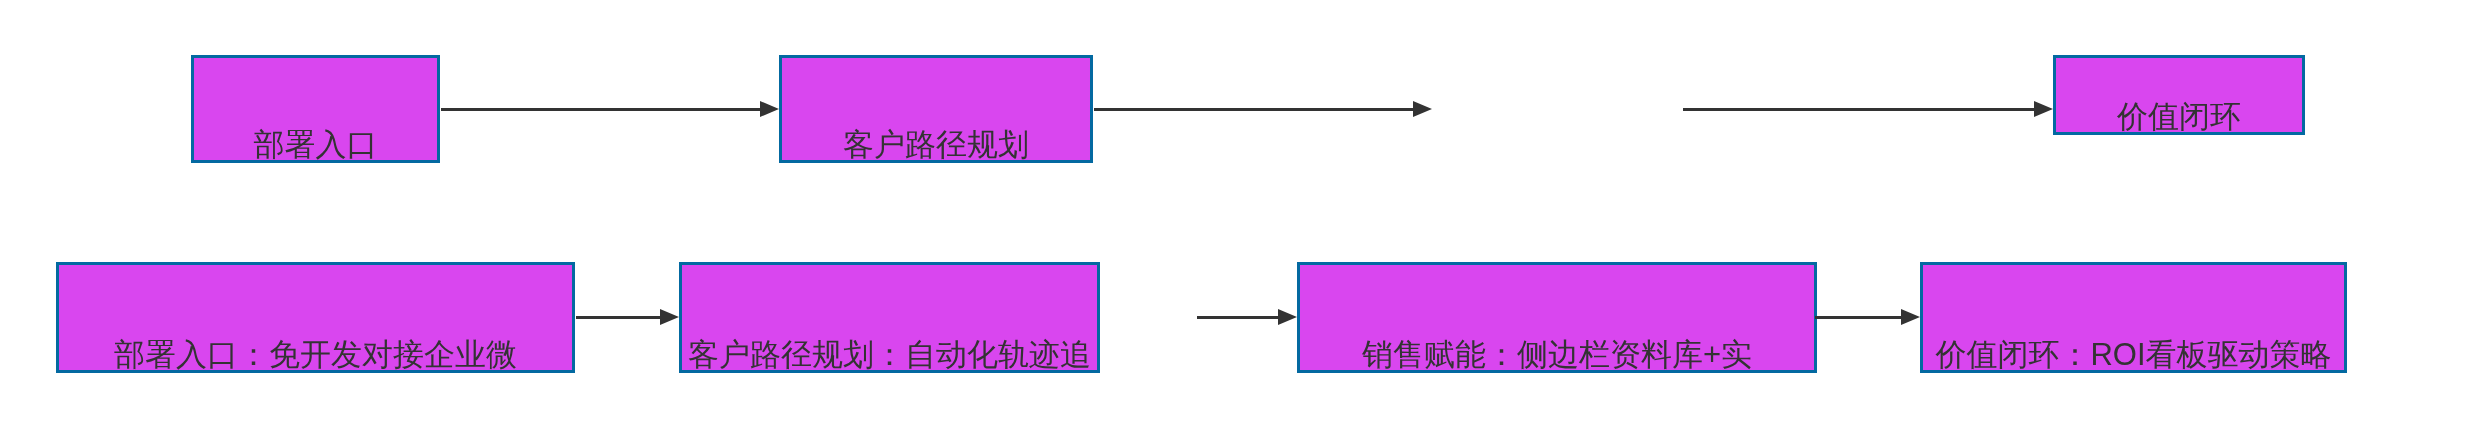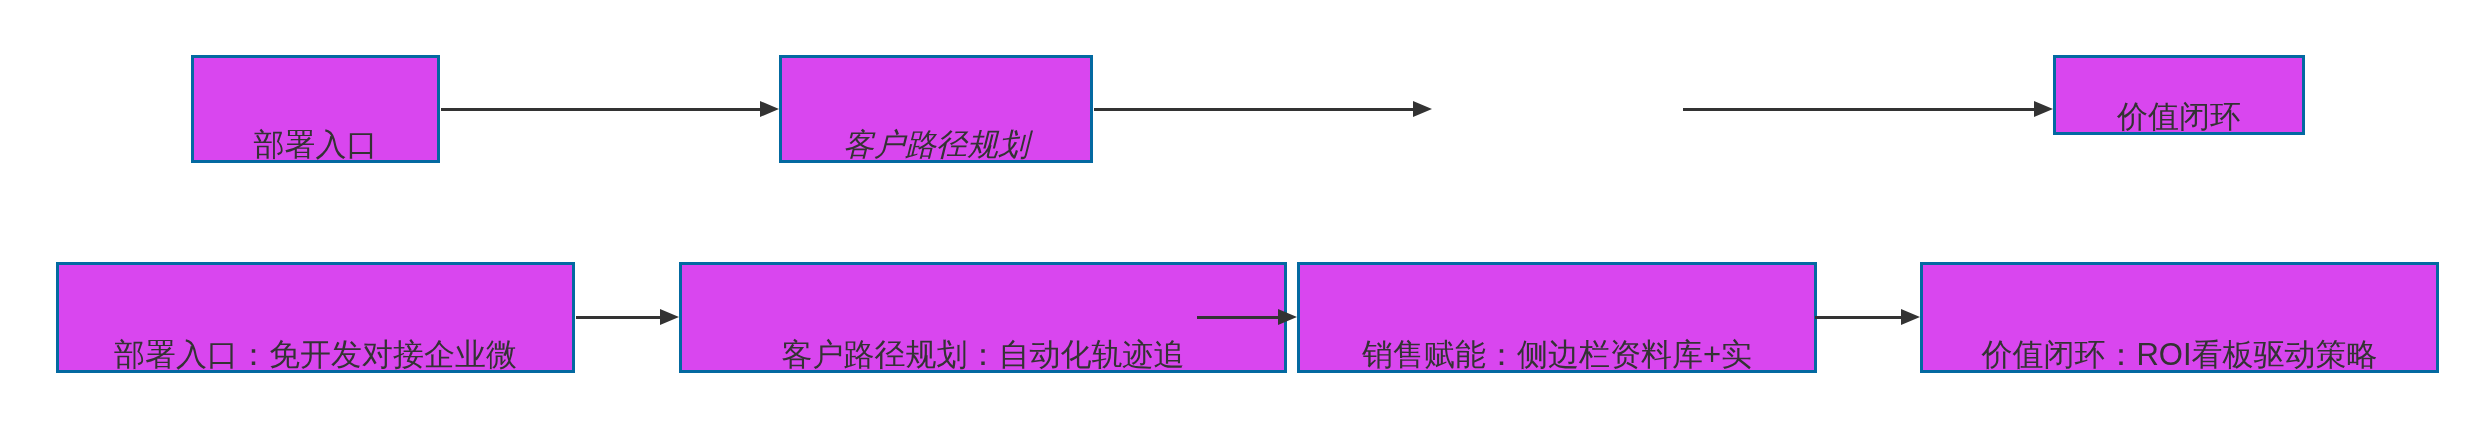--- a/index.html
+++ b/index.html
@@ -51,21 +51,21 @@
   }
 </style>
 </head>
 <body>
 
 <div class="canvas">
 
   <div class="node" style="left:191px; top:55px; width:249px; height:108px;">
     <span>部署入口</span>
   </div>
-  <div class="node" style="left:779px; top:55px; width:314px; height:108px;font-style:italic;">
+  <div class="node" style="left:779px; top:55px; width:314px; height:108px;">
     <span>客户路径规划</span>
   </div>
   <div class="node" style="left:2053px; top:55px; width:252px; height:80px;">
     <span>价值闭环</span>
   </div>
 
   <div class="arrow" style="left:441px; top:101px; width:338px;">
     <div class="arrow-line"></div>
     <div class="arrow-head"></div>
   </div>
@@ -74,27 +74,27 @@
     <div class="arrow-head"></div>
   </div>
   <div class="arrow" style="left:1683px; top:101px; width:370px;">
     <div class="arrow-line"></div>
     <div class="arrow-head"></div>
   </div>
 
   <div class="node" style="left:56px; top:262px; width:519px; height:111px;">
     <span>部署入口：免开发对接企业微</span>
   </div>
-  <div class="node" style="left:679px; top:262px; width:608px; height:111px;">
+  <div class="node" style="left:679px; top:262px; width:421px; height:111px;">
     <span>客户路径规划：自动化轨迹追</span>
   </div>
   <div class="node" style="left:1297px; top:262px; width:520px; height:111px;">
     <span>销售赋能：侧边栏资料库+实</span>
   </div>
-  <div class="node" style="left:1920px; top:262px; width:519px; height:111px;">
+  <div class="node" style="left:1920px; top:262px; width:427px; height:111px;">
     <span>价值闭环：ROI看板驱动策略</span>
   </div>
 
   <div class="arrow" style="left:576px; top:309px; width:103px;">
     <div class="arrow-line"></div>
     <div class="arrow-head"></div>
   </div>
   <div class="arrow" style="left:1197px; top:309px; width:100px;">
     <div class="arrow-line"></div>
     <div class="arrow-head"></div>

